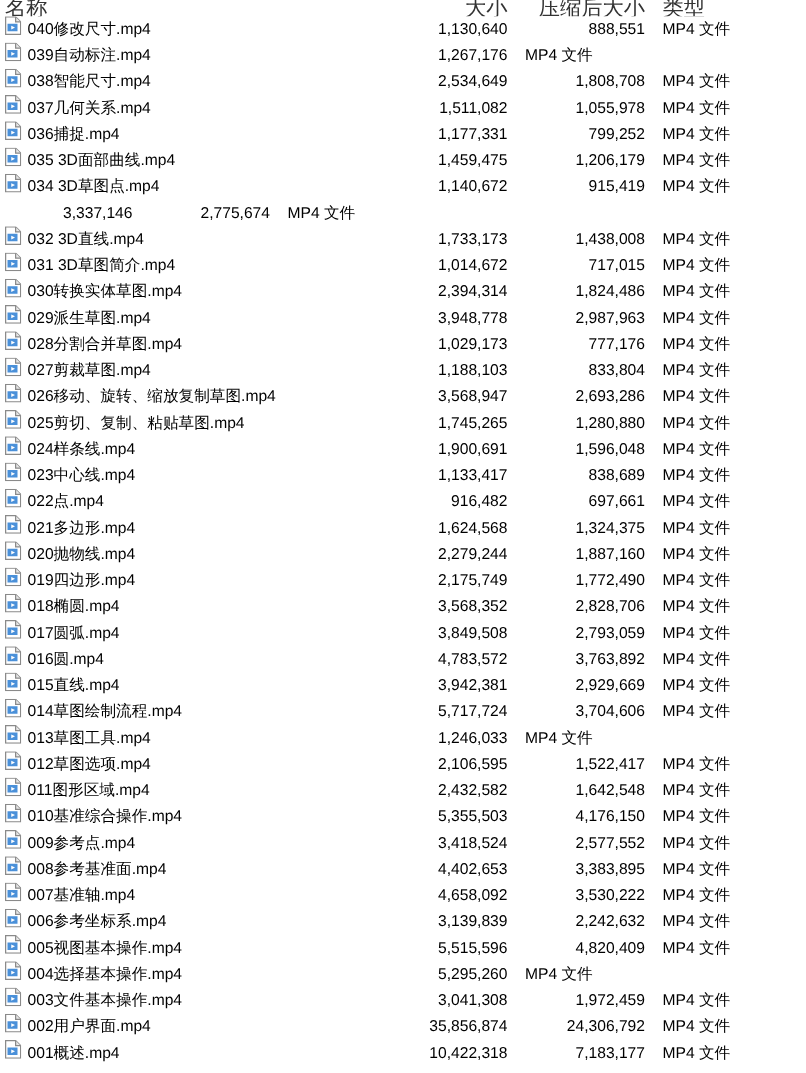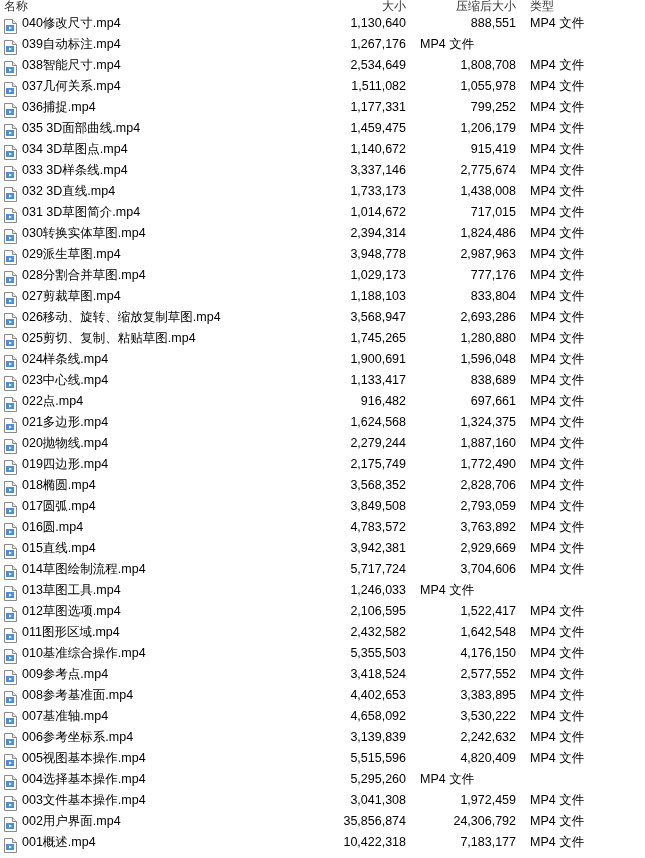--- a/index.html
+++ b/index.html
@@ -18,21 +18,21 @@
   .file-list {
     width: 645px;
     height: 858px;
     position: relative;
   }
   .header-row {
     display: flex;
     align-items: center;
     height: 13px;
     color: #333333;
-    font-size: 12px;
+    font-size: 17px;
     line-height: 13px;
     overflow: hidden;
   }
   .col-name {
     width: 300px;
     padding-left: 4px;
     box-sizing: border-box;
   }
   .col-size {
     width: 110px;
@@ -54,21 +54,21 @@
   .row {
     display: flex;
     align-items: center;
     height: 21px;
     line-height: 21px;
     font-size: 12.5px;
     color: #000;
   }
   .row .col-name {
     display: flex;
-    align-items: flex-end;
+    align-items: flex-start;
     overflow: hidden;
     white-space: nowrap;
   }
   .file-icon {
     width: 13px;
     height: 15px;
     margin-right: 5px;
     flex: 0 0 auto;
     position: relative;
     display: inline-block;
@@ -207,31 +207,20 @@
         </svg>
       </span>
       <span class="name-text">034 3D草图点.mp4</span>
     </div>
     <div class="col-size num">1,140,672</div>
     <div class="col-packed num">915,419</div>
     <div class="col-type">MP4 文件</div>
   </div>
 
   <div class="row">
-    <div class="col-name">
-      <span class="file-icon">
-        <svg width="13" height="15" viewBox="0 0 13 15">
-          <path d="M0.5 0.5 H8.5 L12.5 4.5 V14.5 H0.5 Z" fill="#ffffff" stroke="#8a8a8a" stroke-width="1"></path>
-          <path d="M8.5 0.5 V4.5 H12.5" fill="#e8e8e8" stroke="#8a8a8a" stroke-width="1"></path>
-          <rect x="2" y="6" width="8" height="6" fill="#4a90d9"></rect>
-          <path d="M5 7.5 L8 9 L5 10.5 Z" fill="#ffffff"></path>
-        </svg>
-      </span>
-      <span class="name-text">033 3D样条线.mp4</span>
-    </div>
     <div class="col-size num">3,337,146</div>
     <div class="col-packed num">2,775,674</div>
     <div class="col-type">MP4 文件</div>
   </div>
 
   <div class="row">
     <div class="col-name">
       <span class="file-icon">
         <svg width="13" height="15" viewBox="0 0 13 15">
           <path d="M0.5 0.5 H8.5 L12.5 4.5 V14.5 H0.5 Z" fill="#ffffff" stroke="#8a8a8a" stroke-width="1"></path>

